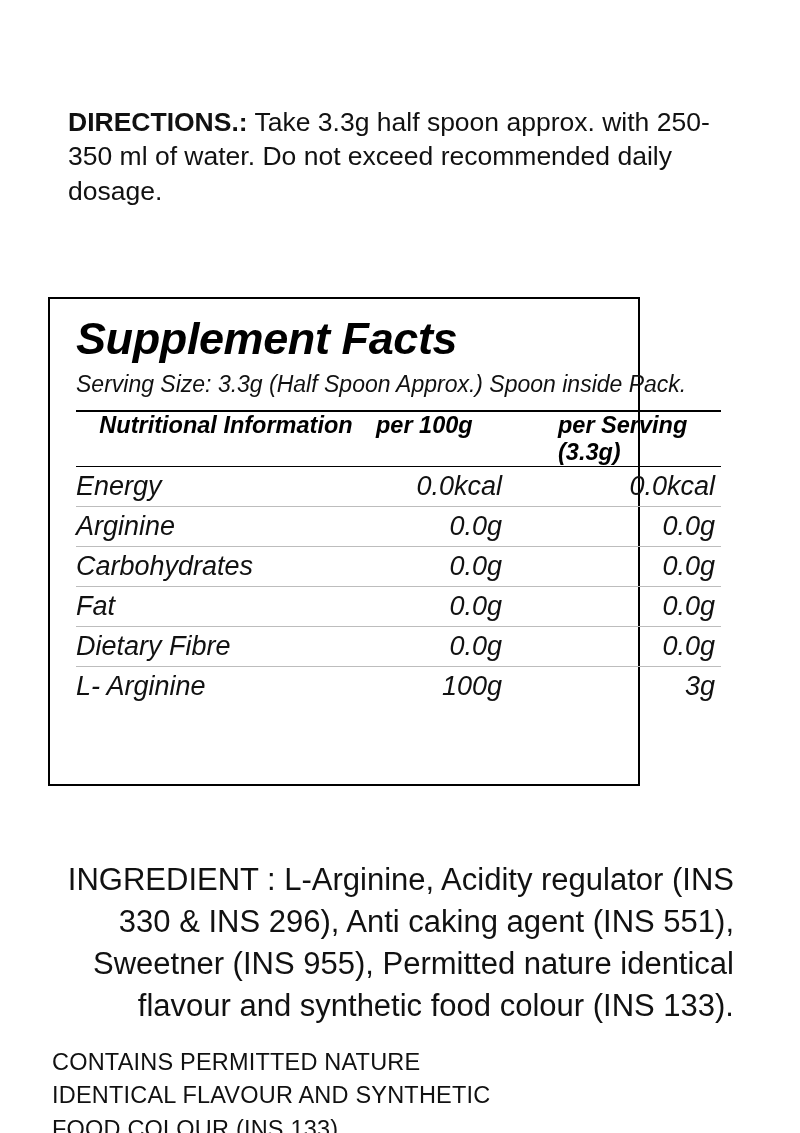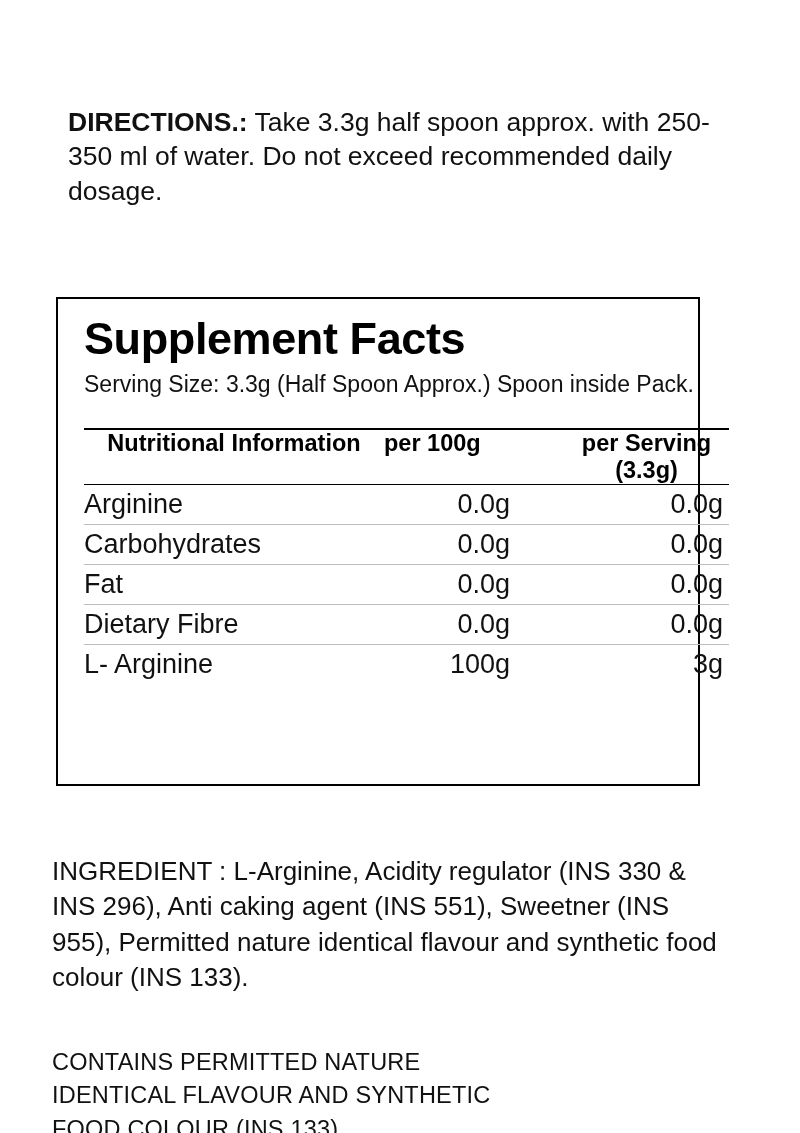--- a/index.html
+++ b/index.html
@@ -35,46 +35,47 @@
     line-height: 1.32;
     color: #111111;
   }
   .directions .lead {
     font-weight: bold;
   }
 
   
   .facts-panel {
     position: absolute;
-    left: 56px;
+    left: 48px;
     top: 297px;
-    width: 644px;
+    width: 592px;
     height: 489px;
     border: 2.5px solid #000000;
     box-sizing: border-box;
     background: #ffffff;
+    font-style: italic;
   }
   .facts-inner {
     position: absolute;
     left: 26px;
     top: 17px;
     right: 22px;
   }
   .facts-title {
     font-size: 45px;
     font-weight: bold;
     letter-spacing: -0.4px;
     line-height: 1.0;
     margin: 0 0 10px 0;
     color: #000000;
   }
   .serving-size {
     font-size: 23px;
     line-height: 1.2;
-    margin-bottom: 29px;
+    margin-bottom: 11px;
     color: #111111;
     white-space: nowrap;
   }
 
   table.facts {
     border-collapse: collapse;
     width: 645px;
     table-layout: fixed;
   }
   table.facts th, table.facts td {
@@ -85,21 +86,21 @@
     border-top: 2.5px solid #000;
     border-bottom: 1.6px solid #000;
     font-size: 23.5px;
     font-weight: bold;
     padding-top: 7px;
     padding-bottom: 6px;
     text-align: center;
     color: #000;
   }
   .hdr-row th.c2 { text-align: left; padding-right: 22px;}
-  .hdr-row th.c3 { text-align: center; padding-right: 2px;}
+  .hdr-row th.c3 { text-align: left; padding-right: 2px;}
 
   .facts tbody tr td {
     border-bottom: 1.3px solid #bdbdbd;
     font-size: 27px;
     padding-top: 4px;
     padding-bottom: 4px;
     color: #111;
   }
   .facts tbody tr:last-child td {
     border-bottom: none;
@@ -111,23 +112,24 @@
   col.col1 { width: 300px; }
   col.col2 { width: 182px; }
   col.col3 { width: 163px; }
 
   
   .ingredients {
     position: absolute;
     left: 52px;
     top: 828px;
     width: 682px;
-    font-size: 26px;
+    font-size: 31px;
     line-height: 1.36;
     color: #111111;
+    text-align: right;
   }
 
   
   .contains {
     position: absolute;
     left: 52px;
     top: 1046px;
     width: 690px;
     font-size: 23.5px;
     line-height: 1.42;
@@ -156,20 +158,25 @@
         </colgroup>
         <thead>
           <tr class="hdr-row">
             <th class="c1">Nutritional Information</th>
             <th class="c2">per 100g</th>
             <th class="c3">per Serving (3.3g)</th>
           </tr>
         </thead>
         <tbody>
           <tr>
+            <td class="c1">Energy</td>
+            <td class="c2">0.0kcal</td>
+            <td class="c3">0.0kcal</td>
+          </tr>
+          <tr>
             <td class="c1">Arginine</td>
             <td class="c2">0.0g</td>
             <td class="c3">0.0g</td>
           </tr>
           <tr>
             <td class="c1">Carbohydrates</td>
             <td class="c2">0.0g</td>
             <td class="c3">0.0g</td>
           </tr>
           <tr>

